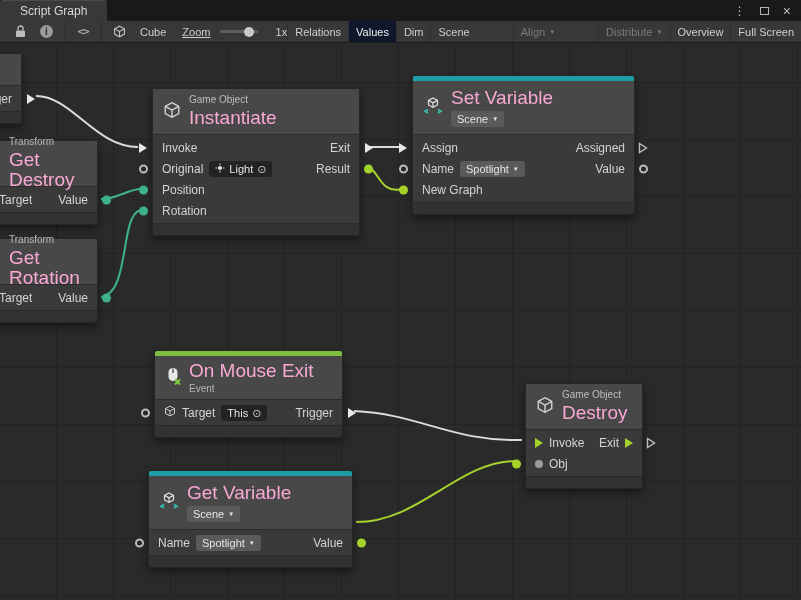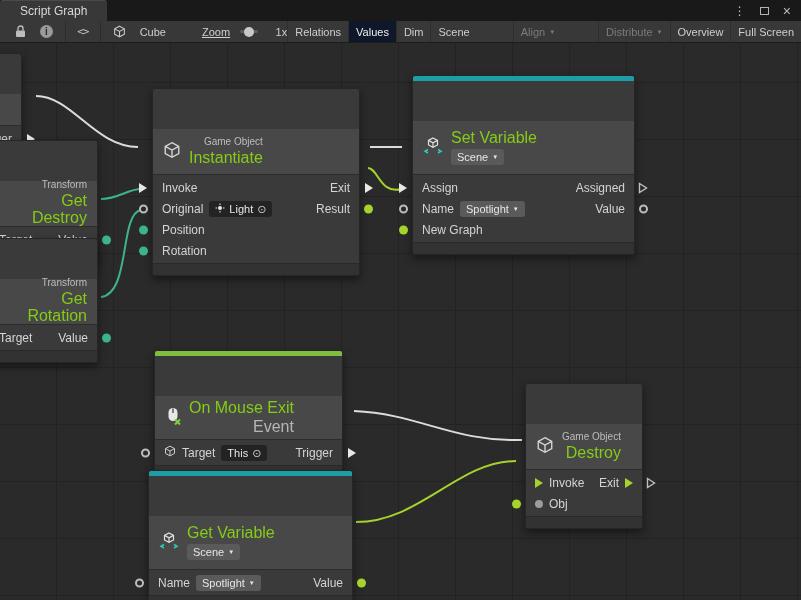--- a/index.html
+++ b/index.html
@@ -1,18 +1,18 @@
 <!DOCTYPE html>
 <html><head>
 <meta charset="utf-8">
 <style>
   * { margin:0; padding:0; box-sizing:border-box; }
   html,body { width:801px; height:600px; overflow:hidden; background:#1e1e1e;
     font-family:"Liberation Sans","DejaVu Sans",sans-serif; -webkit-font-smoothing:antialiased; }
-  .app { position:relative; width:801px; height:600px;text-align:right; }
+  .app { position:relative; width:801px; height:600px; }
 
   
   .tabbar { position:absolute; left:0; top:0; width:100%; height:21px; background:#191919;
     display:flex; align-items:stretch; }
   .tab { background:#383838; color:#d8d8d8; font-size:12px; padding:0 20px; display:flex;
     align-items:center; border-radius:3px 3px 0 0; border-top:1px solid #4a4a4a; }
   .winctrl { margin-left:auto; display:flex; align-items:center; gap:14px; padding-right:10px;
     color:#bdbdbd; font-size:12px; }
   .max-box { width:9px; height:8px; border:1px solid #b5b5b5; display:inline-block; }
 
@@ -20,21 +20,21 @@
   .toolbar { position:absolute; left:0; top:21px; width:100%; height:22px; background:#383838;
     border-bottom:1px solid #1c1c1c; display:flex; align-items:center; color:#cfcfcf;
     font-size:11px; padding-left:8px; }
   .ticon { display:flex; align-items:center; justify-content:center; padding:0 7px; height:100%; }
   .circle-i { width:13px; height:13px; border-radius:50%; background:#9a9a9a; color:#2e2e2e;
     font-size:10px; font-weight:bold; display:flex; align-items:center; justify-content:center; }
   .code-glyph { font-family:"DejaVu Sans Mono","Liberation Mono",monospace; color:#c5c5c5;
     letter-spacing:-1px; font-size:11px; }
   .sep { width:1px; height:100%; background:#2c2c2c; margin:0 5px; }
   .tlabel { color:#cfcfcf; margin-left:12px; }
-  .zoom-label { margin-left:36px;text-decoration:underline; }
+  .zoom-label { margin-left:16px;text-decoration:underline; }
   .zoom-track { position:relative; width:92px; height:3px; background:#5d5d5d; border-radius:2px;
     margin:0 6px 0 10px; }
   .zoom-knob { position:absolute; right:4px; top:50%; transform:translateY(-50%); width:10px;
     height:10px; border-radius:50%; background:#c9c9c9; }
   .tbtns { margin-left:auto; display:flex; height:100%; }
   .tbtn { display:flex; align-items:center; gap:4px; padding:0 7px; border-left:1px solid #2e2e2e;
     color:#cfcfcf; white-space:nowrap; }
   .tbtn.active { background:#0f172a; color:#efefef; }
   .tbtn.disabled { color:#7c7c7c;margin-left:36px; }
   .chev-sm { font-size:6px; line-height:1; }
@@ -47,26 +47,26 @@
     background-size:57px 57px; background-position:-1px 39px; }
   .wires { position:absolute; left:0; top:0; width:801px; height:557px; z-index:1; }
 
   
   .node { position:absolute; z-index:2; background:#3a3a3a; border:1px solid #262626;
     border-radius:3px; box-shadow:0 4px 9px rgba(0,0,0,.45); color:#d4d4d4; font-size:12px; }
   .strip { height:5px; border-radius:2px 2px 0 0; }
   .strip.teal { background:#1d9ea6; }
   .strip.green { background:#7fbf3f; }
   .head { display:flex; align-items:center; gap:8px; padding:0 10px; background:#484848;
-    border-bottom:1px solid #2c2c2c;margin-top:40px; }
+    border-bottom:1px solid #2c2c2c; }
   .h46 { height:46px; } .h54 { height:54px; } .h44 { height:44px; } .h32 { height:32px; }
   .tcol { display:flex; flex-direction:column; gap:3px; }
   .cat { font-size:10px; color:#bdbdbd; line-height:1; }
-  .ntitle { font-size:16px; color:#84cc16; line-height:1.05; }
-  .nsub { font-size:16px; color:#b5b5b5; line-height:1; }
+  .ntitle { font-size:19px; color:#f9a8d4; line-height:1.05; }
+  .nsub { font-size:10px; color:#b5b5b5; line-height:1; }
   .nbody { padding:2px 0; }
   .nrow { position:relative; height:21px; display:flex; align-items:center; gap:6px; padding:0 9px; }
   .nrow .rgt { margin-left:auto; display:flex; align-items:center; gap:6px; }
   .foot { height:12px; background:#323232; border-top:1px solid #292929; border-radius:0 0 3px 3px; }
 
   .chip { display:inline-flex; align-items:center; gap:4px; background:#5a5a5a; border-radius:3px;
     padding:1px 6px; font-size:11px; color:#e6e6e6; line-height:14px; }
   .chip.dark { background:#232323; }
   .picker { color:#cfcfcf; font-size:11px; }
 

